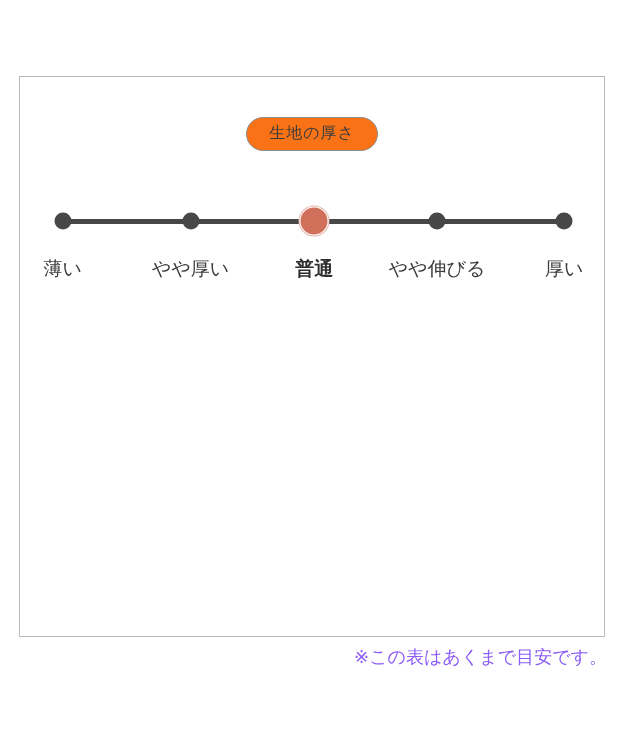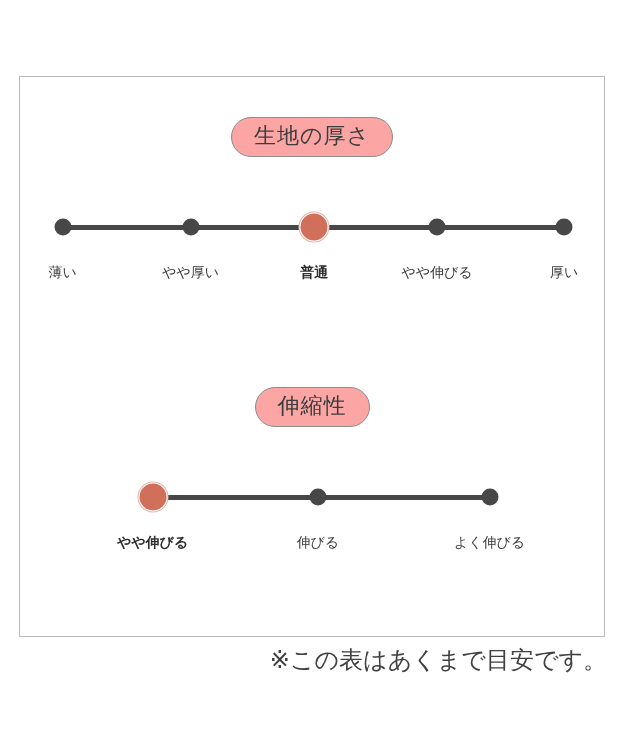--- a/index.html
+++ b/index.html
@@ -40,25 +40,25 @@
 
   
   .badge-row {
     display: flex;
     justify-content: center;
   }
   .badge {
     border: 1px solid #8d8d8d;
     border-radius: 999px;
     padding: 7px 22px 9px;
-    font-size: 22px;
+    font-size: 16px;
     line-height: 1;
     color: #3c3c3c;
     letter-spacing: 1px;
-    background: #fca5a5;
+    background: #f97316;
     white-space: nowrap;
   }
 
   
   .scale {
     position: relative;
     margin-top: 42px;
     height: 60px;
   }
   .track {
@@ -87,38 +87,38 @@
 
   
   .labels {
     position: relative;
     height: 34px;
     margin-top: 6px;
   }
   .tick-label {
     position: absolute;
     transform: translateX(-50%);
-    font-size: 14px;
+    font-size: 19px;
     line-height: 1;
     color: #3c3c3c;
     white-space: nowrap;
   }
   .tick-label.selected {
     font-weight: bold;
     color: #2e2e2e;
   }
 
   
   .footnote {
     position: absolute;
     right: 18px;
     top: 648px;
-    font-size: 24px;
+    font-size: 18px;
     line-height: 1;
-    color: #404040;
+    color: #8b5cf6;
     white-space: nowrap;
   }
 </style>
 </head>
 <body>
 
 <div class="panel">
 
   <section class="metric metric-thickness">
     <div class="badge-row">
@@ -134,32 +134,16 @@
     </div>
     <div class="labels">
       <span class="tick-label" style="left:7.3%;">薄い</span>
       <span class="tick-label" style="left:29.2%;">やや厚い</span>
       <span class="tick-label selected" style="left:50.4%;">普通</span>
       <span class="tick-label" style="left:71.4%;">やや伸びる</span>
       <span class="tick-label" style="left:93.2%;text-align:center;">厚い</span>
     </div>
   </section>
 
-  <section class="metric metric-stretch">
-    <div class="badge-row">
-      <span class="badge">伸縮性</span>
-    </div>
-    <div class="scale">
-      <div class="track" style="left:22.7%; right:19.6%;"></div>
-      <span class="stop active" style="left:22.7%;"></span>
-      <span class="stop" style="left:51.0%;"></span>
-      <span class="stop" style="left:80.4%;"></span>
-    </div>
-    <div class="labels">
-      <span class="tick-label selected" style="left:22.7%;">やや伸びる</span>
-      <span class="tick-label" style="left:51.0%;">伸びる</span>
-      <span class="tick-label" style="left:80.4%;">よく伸びる</span>
-    </div>
-  </section>
 
 </div>
 
 <div class="footnote">※この表はあくまで目安です。</div>
 
 </body></html>

